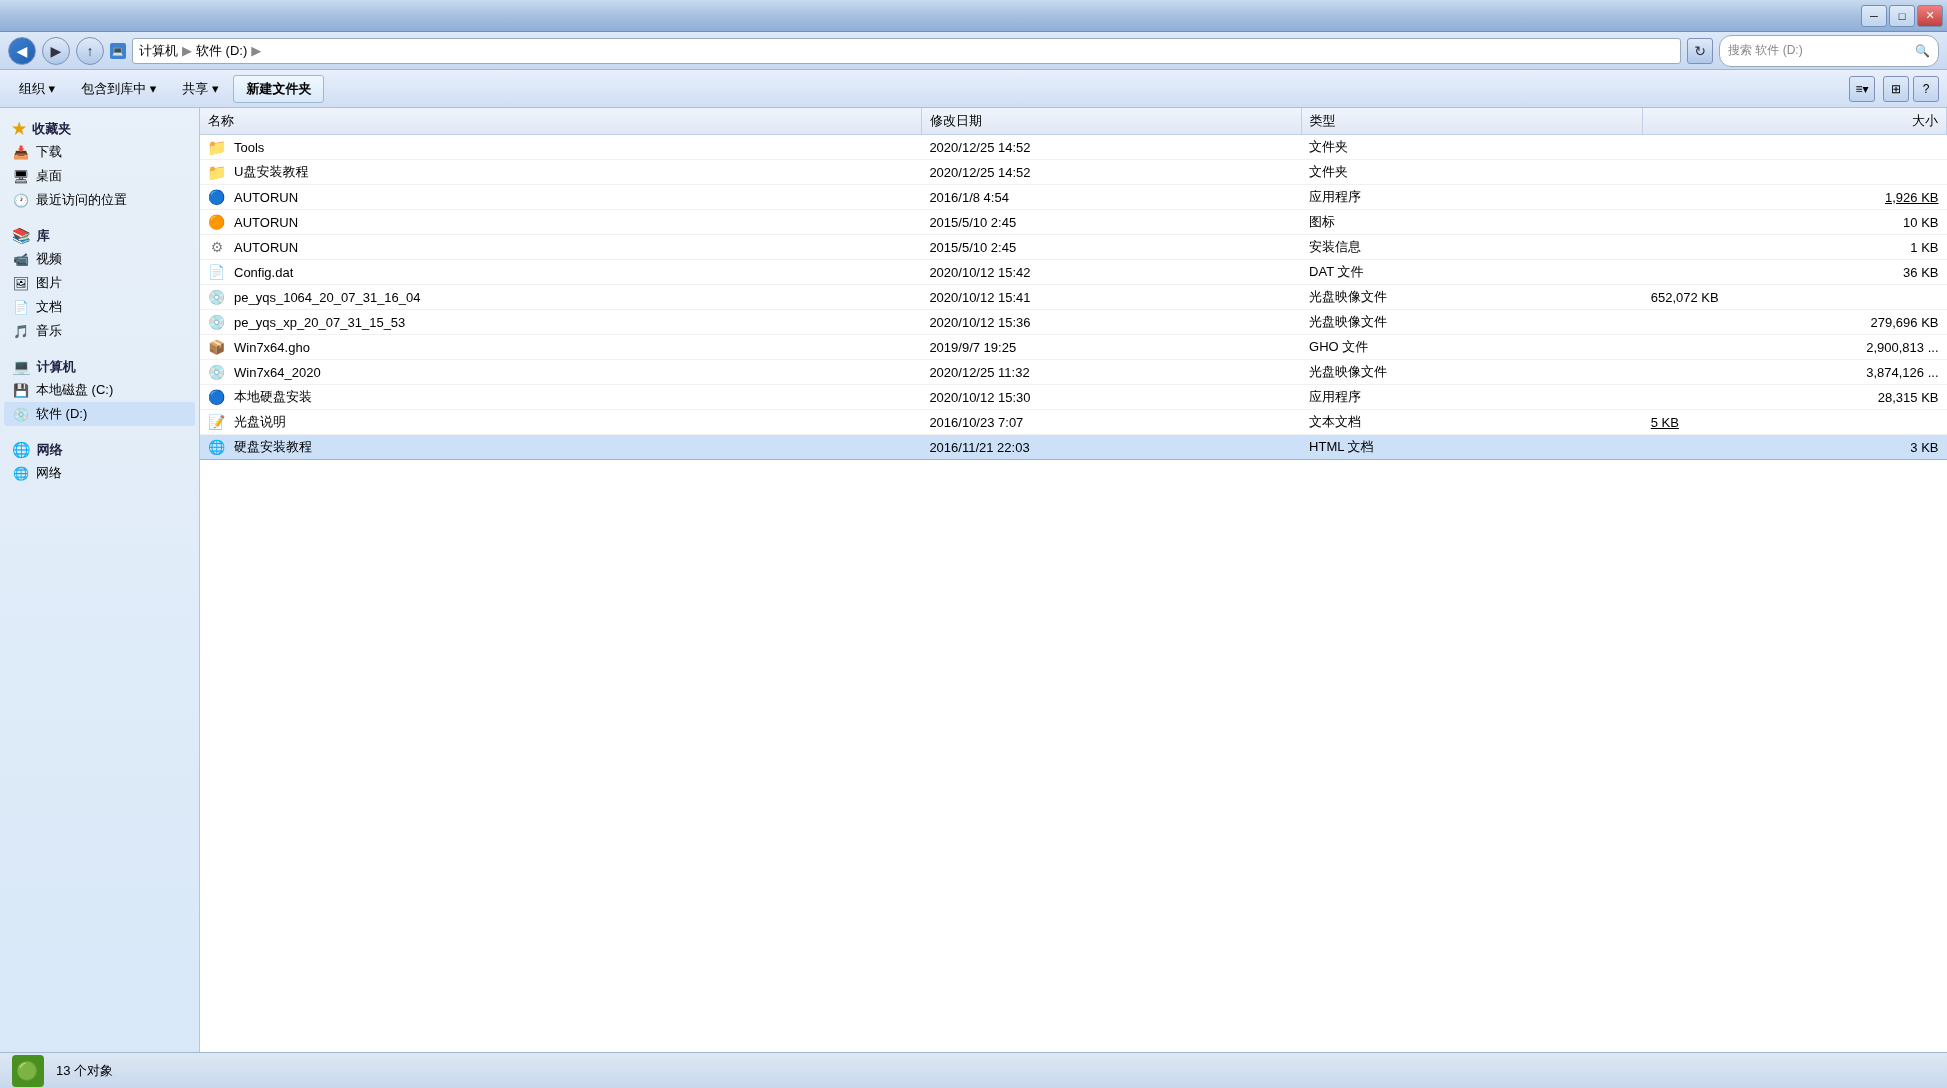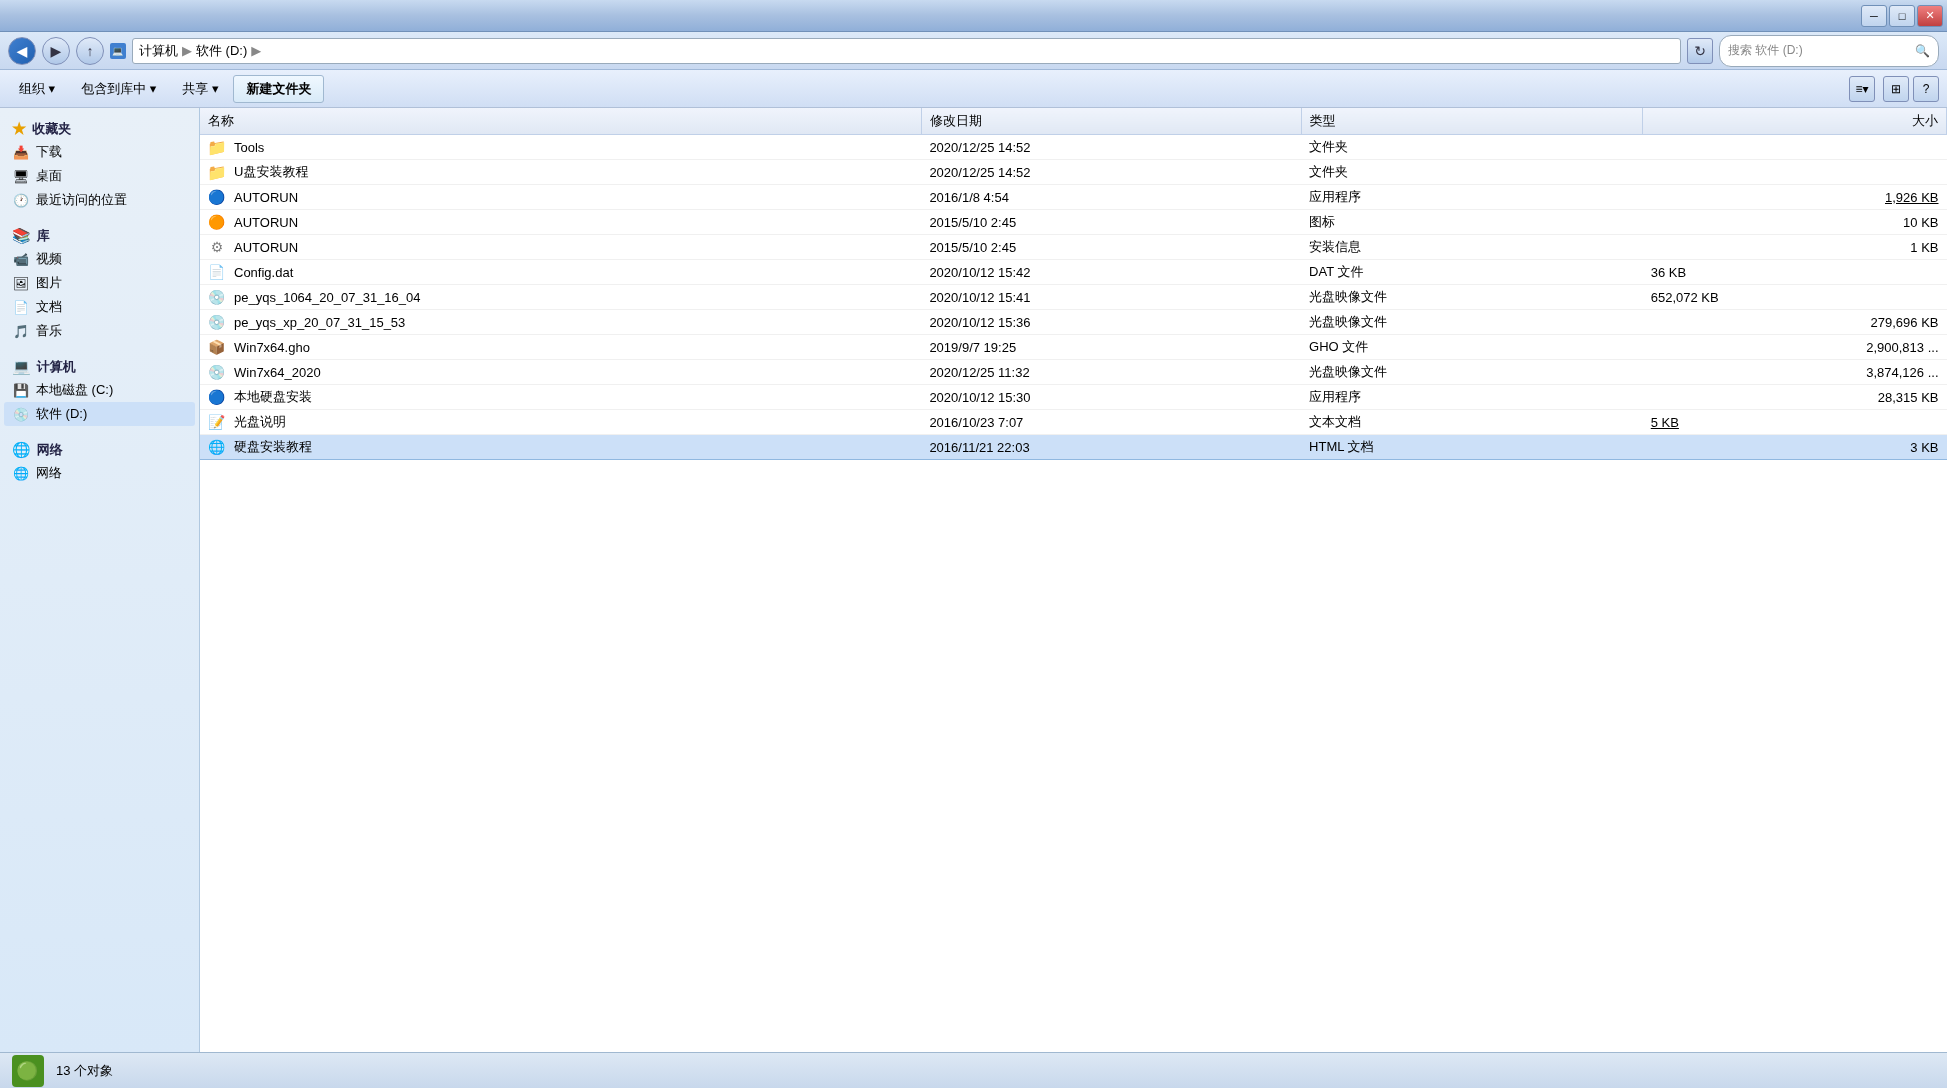--- a/index.html
+++ b/index.html
@@ -447,21 +447,21 @@
   </tr>
           <tr>
     <td>
       <span class="name-cell">
         <span class="file-row-icon ico-dat">📄</span>
         <span>Config.dat</span>
       </span>
     </td>
     <td>2020/10/12 15:42</td>
     <td>DAT 文件</td>
-    <td style="text-align:left;">36 KB</td>
+    <td style="text-align:right;">36 KB</td>
   </tr>
           <tr>
     <td>
       <span class="name-cell">
         <span class="file-row-icon ico-iso">💿</span>
         <span>pe_yqs_1064_20_07_31_16_04</span>
       </span>
     </td>
     <td>2020/10/12 15:41</td>
     <td>光盘映像文件</td>

